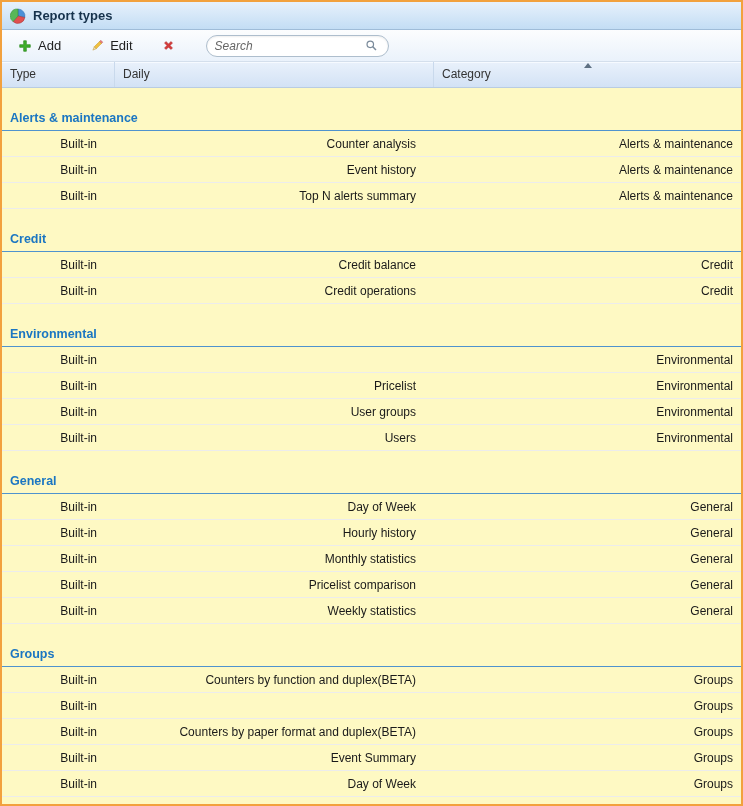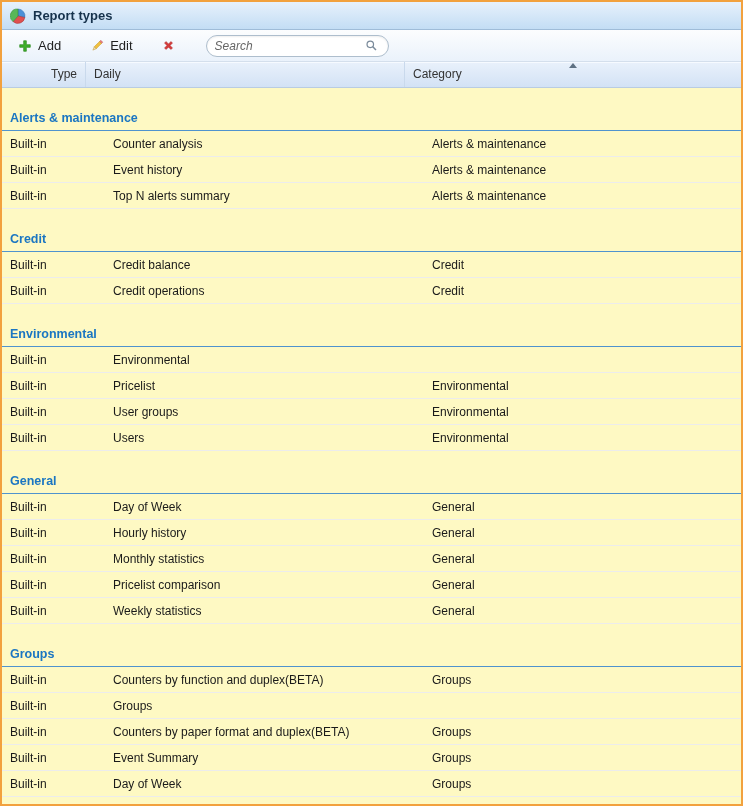--- a/index.html
+++ b/index.html
@@ -34,33 +34,33 @@
                      font-family: "Liberation Sans", sans-serif; font-size: 12px;
                      font-style: italic; color: #444; background: transparent; }
   .searchbox input::placeholder { color: #666; font-style: italic; }
 
   
   .grid-header { flex: 0 0 26px; display: flex; position: relative;
                  background: linear-gradient(#e9f1fb, #d3e2f5);
                  border-bottom: 1px solid #b9cce2; box-shadow: inset 0 1px 0 #f6faff; }
   .col { padding: 5px 8px; color: #333; border-right: 1px solid #c9d9ec; position: relative;
          white-space: nowrap; cursor: pointer; }
-  .col-type { width: 84px; text-align: right; }
+  .col-type { width: 113px; }
   .col-name { width: 319px; }
   .col-category { flex: 1; border-right: none; }
   .sort-arrow { position: absolute; top: 1px; left: 50%; margin-left: -4px; width: 0; height: 0;
                 border-left: 4px solid transparent; border-right: 4px solid transparent;
                 border-bottom: 5px solid #5f7183; }
 
   
   .grid-body { flex: 1 1 auto; overflow: hidden; background: #fef9c3; }
   .group-header { margin-top: 20px; padding: 3px 8px 5px; border-bottom: 1px solid var(--group-line); }
   .group-label { color: var(--group-text); font-weight: bold; font-size: 12.5px; }
   .row { display: flex; height: 26px; align-items: center; border-bottom: 1px solid #ececec; cursor: pointer; }
-  .cell { padding: 0 8px; color: #1a1a1a; overflow: hidden; white-space: nowrap; }
+  .cell { padding: 0 8px; color: #1a1a1a; overflow: hidden; white-space: nowrap; text-align: right; }
   .cell.c-type { width: 103px; }
   .cell.c-name { width: 319px; }
   .cell.c-category { flex: 1; }
 </style>
 </head>
 <body>
 
 <div class="window">
 
   <div class="titlebar">

